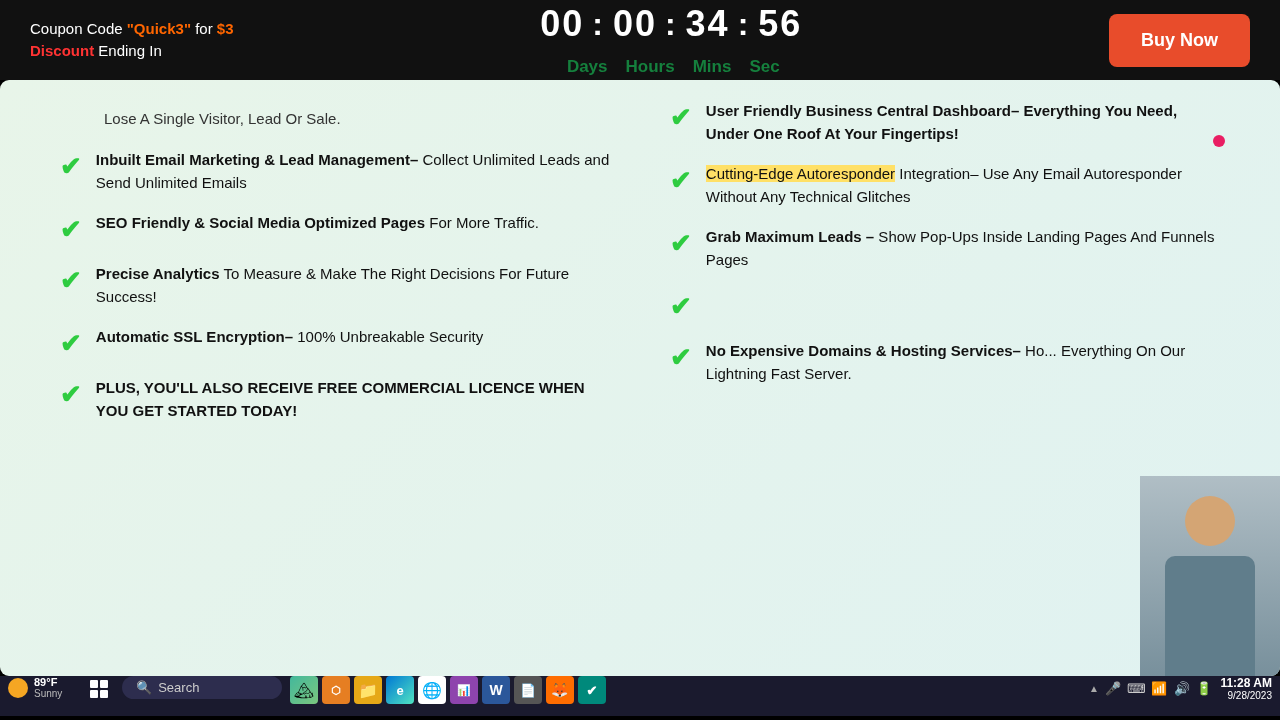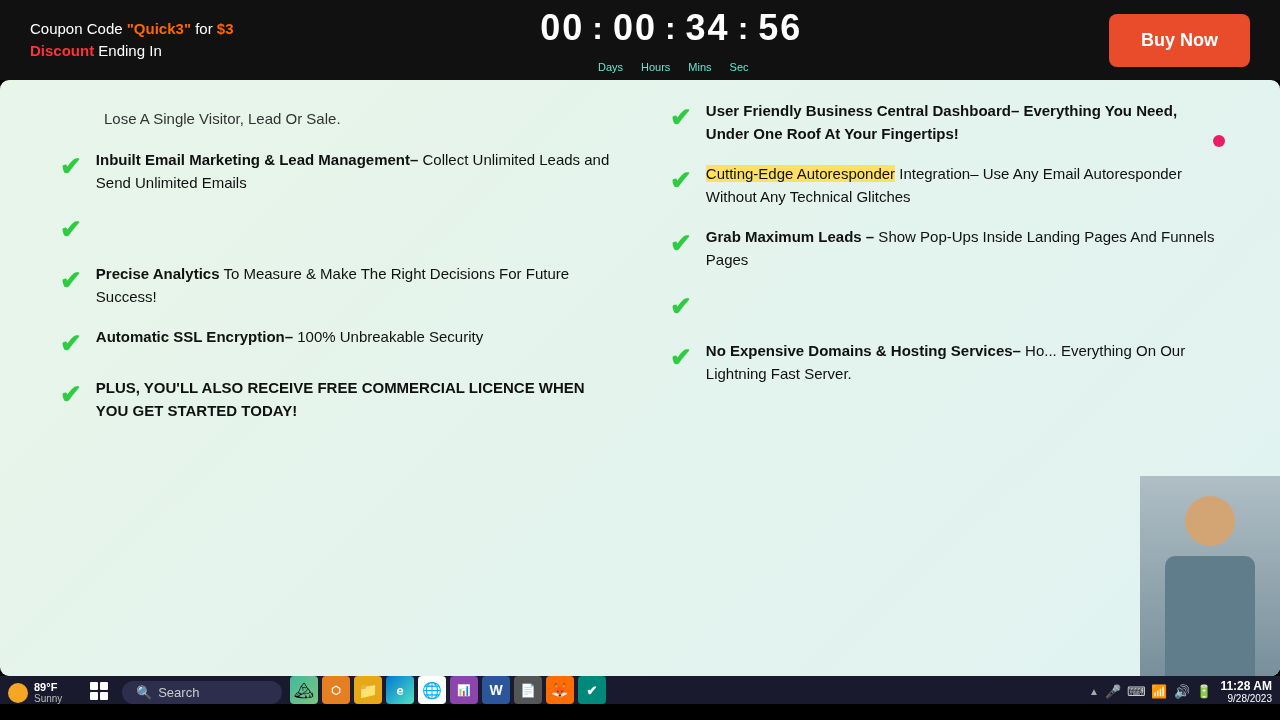--- a/index.html
+++ b/index.html
@@ -31,23 +31,24 @@
       align-items: center;
       gap: 6px;
       font-size: 36px;
       font-weight: bold;
       color: #fff;
       letter-spacing: 2px;
     }
     #countdown .timer-labels {
       display: flex;
       gap: 18px;
-      font-size: 11px;
-      color: #5eead4;
+      font-size: 17px;
+      color: #15803d;
       margin-left: 4px;
+      font-weight: bold;
     }
     #countdown .colon { color: #fff; }
 
     #buy-now-btn {
       background: #e84c2b;
       color: #fff;
       border: none;
       border-radius: 8px;
       padding: 16px 32px;
       font-size: 18px;
@@ -138,23 +139,23 @@
       background: #e91e63;
       border-radius: 50%;
       position: absolute;
       top: 55px;
       right: 55px;
     }
 
     
     #taskbar {
       background: #1a1a2e;
-      height: 28px;
-      display: flex;
-      align-items: flex-end;
+      height: 40px;
+      display: flex;
+      align-items: flex-start;
       padding: 0 8px;
       gap: 0;
       position: relative;
     }
     #weather-widget {
       display: flex;
       align-items: center;
       gap: 6px;
       color: #fff;
       font-size: 11px;
@@ -284,20 +285,23 @@
 
     <div class="feature-item">
       <span class="check-icon">✔</span>
       <span class="feature-text">
         <strong>Inbuilt Email Marketing &amp; Lead Management–</strong> Collect Unlimited Leads and Send Unlimited Emails
       </span>
     </div>
 
     <div class="feature-item">
       <span class="check-icon">✔</span>
+      <span class="feature-text">
+        <strong>SEO Friendly &amp; Social Media Optimized Pages</strong> For More Traffic.
+      </span>
     </div>
 
     <div class="feature-item">
       <span class="check-icon">✔</span>
       <span class="feature-text">
         <strong>Precise Analytics</strong> To Measure &amp; Make The Right Decisions For Future Success!
       </span>
     </div>
 
     <div class="feature-item">

